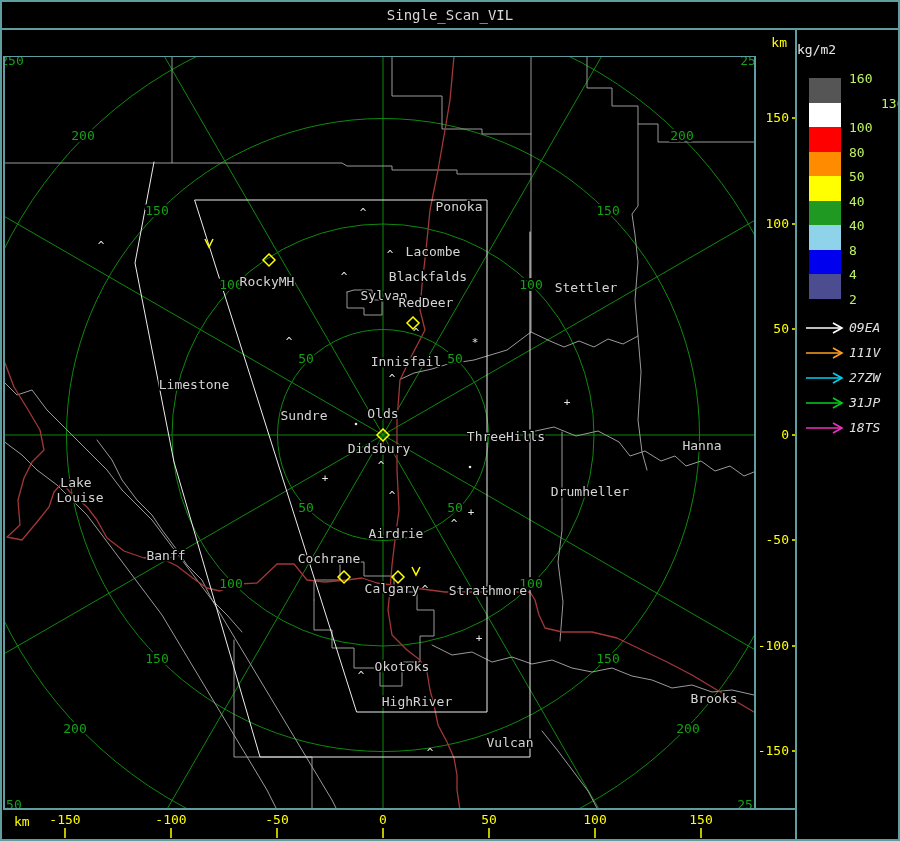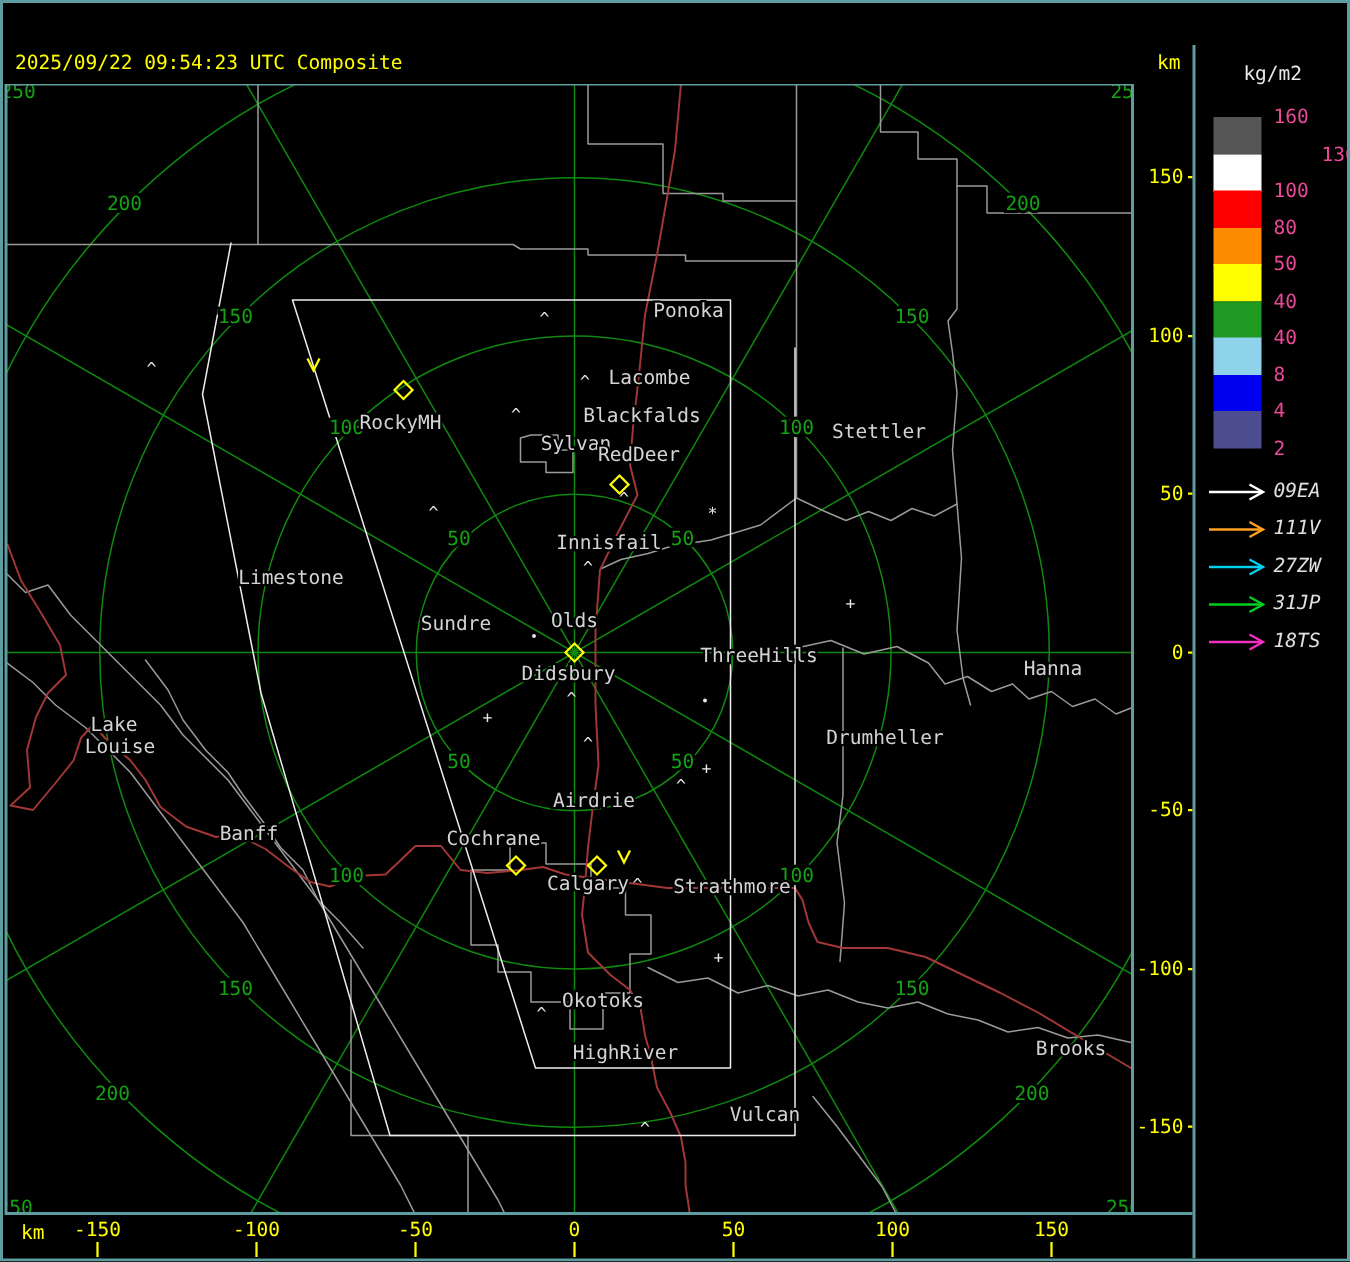--- a/index.html
+++ b/index.html
@@ -9,35 +9,37 @@
   .title-bar{position:absolute;left:0;top:0;width:896px;height:26px;
        border-bottom:2px solid #5f9ea0;color:#d8d8d8;font-size:14px;
        line-height:26px;text-align:center;background:#000;}
   .ts-strip{position:absolute;left:0;top:28px;width:795px;height:26px;
        color:#ffff00;font-size:13px;line-height:25px;background:#000;}
   .ts-strip .stamp{position:absolute;left:8px;top:0;}
   .ts-strip .km-right{position:absolute;right:10px;top:0;}
   .map-svg{position:absolute;left:0;top:54px;}
   .legend-panel{position:absolute;left:793px;top:28px;width:103px;height:809px;
        border-left:2px solid #5f9ea0;background:#000;color:#e0e0e0;}
-  .legend-unit{position:absolute;left:0;top:12px;width:100%;text-align:center;
+  .legend-unit{position:absolute;left:0;top:12px;width:100%;text-align:left;
        font-size:13px;color:#e8e8e8;}
   .swatch{position:absolute;left:12px;width:32px;height:25px;}
   .swatch-label{position:absolute;left:52px;width:44px;height:14px;
-       font-size:13px;color:#ec4899;}
+       font-size:13px;color:#bef264;}
   .arrow-row{position:absolute;left:8px;width:92px;height:16px;font-style:italic;}
   .arrow-row svg{position:absolute;left:0;top:2px;}
   .arrow-label{position:absolute;left:44px;top:0;font-size:13px;color:#e0e0e0;}
 </style>
 </head>
 <body>
 
 <div class="app">
+  <div class="title-bar">
+    <span>Single_Scan_VIL</span>
+  </div>
   <div class="ts-strip">
-    <span class="stamp">2025/09/22 09:54:23 UTC Composite</span>
     <span class="km-right">km</span>
   </div>
 
   <svg id="map-svg" class="map-svg" width="795" height="785" viewBox="0 56 795 785">
       <defs>
         <clipPath id="mapclip">
           <rect x="2" y="56" width="751" height="753"></rect>
         </clipPath>
       </defs>
       <g clip-path="url(#mapclip)">

